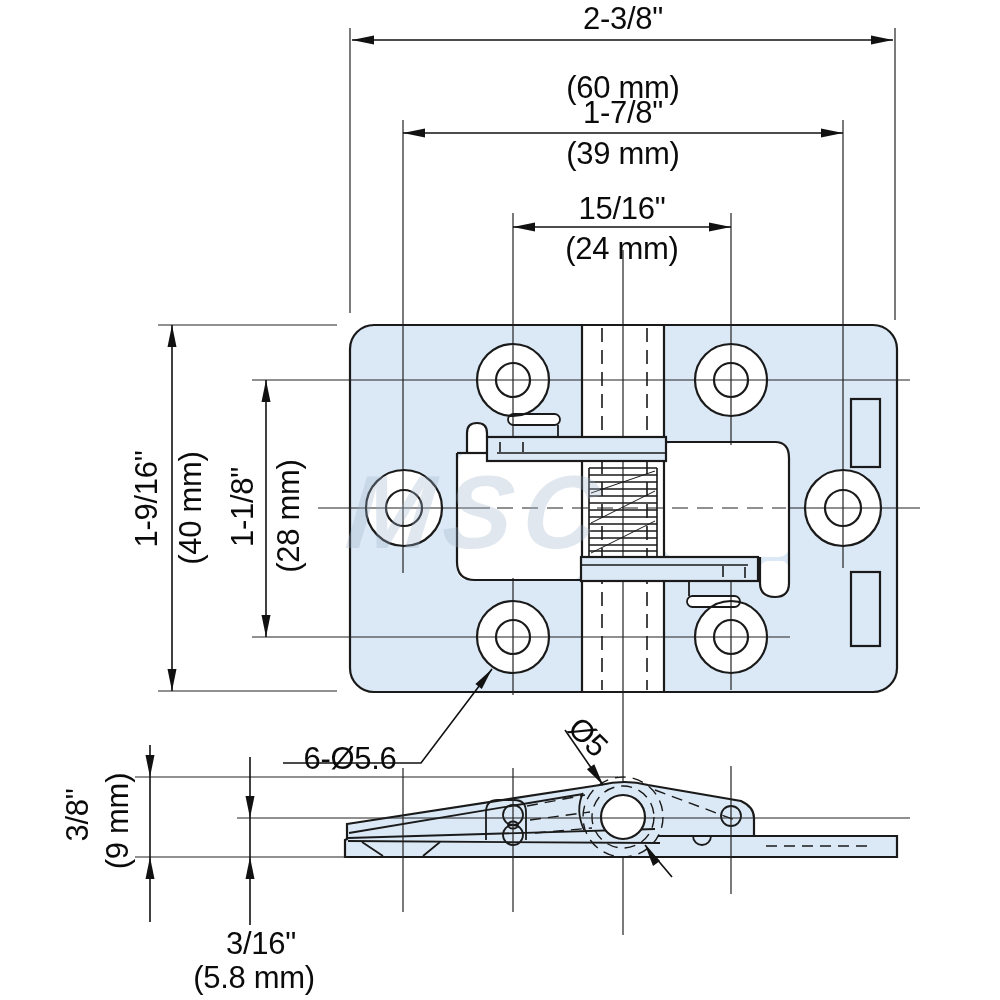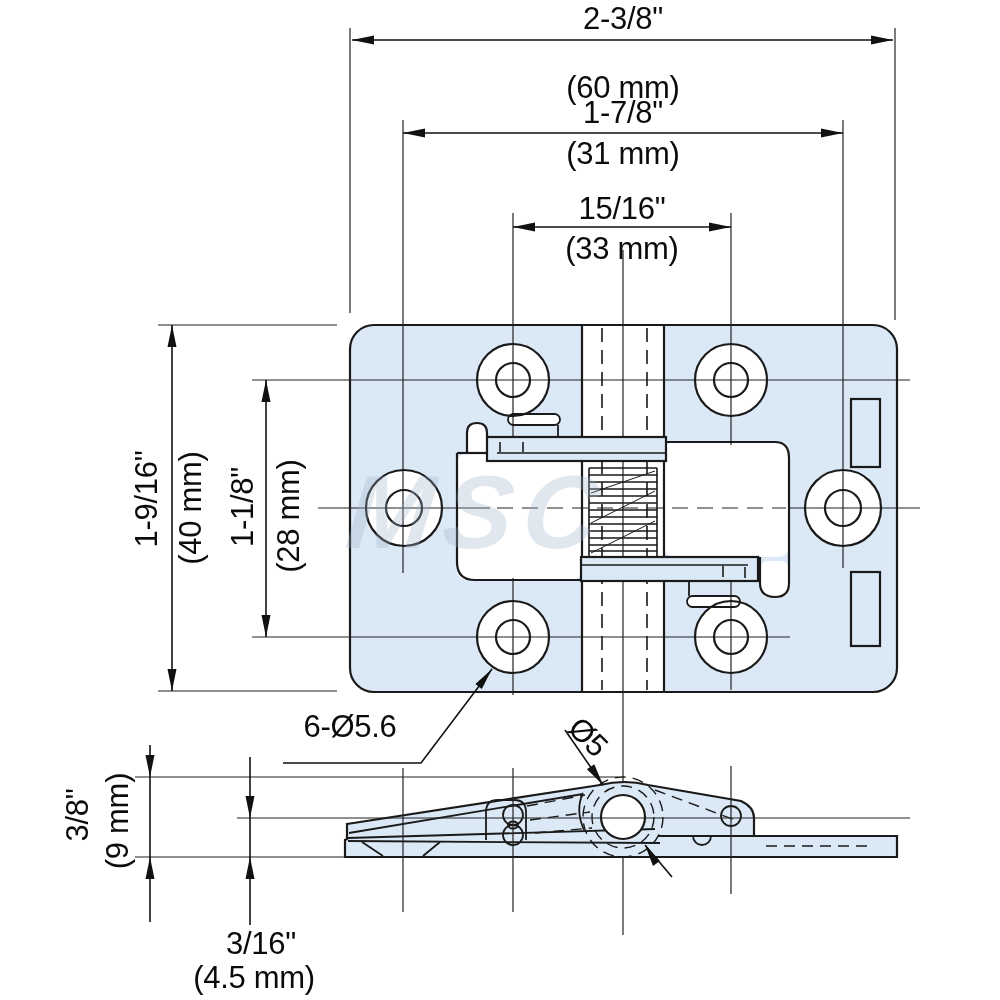--- a/index.html
+++ b/index.html
@@ -188,30 +188,30 @@
         <polygon points="492,669 481.8,688.9 475.4,684.1"></polygon>
       </g>
     </g>
   </svg>
 
   <div class="watermark" style="left:478px;top:512px;">MSC</div>
 
   <div class="dim-text" style="left:623px;top:18px;">2-3/8"</div>
   <div class="dim-text" style="left:623px;top:63px;margin-top:24px;">(60 mm)</div>
   <div class="dim-text" style="left:623px;top:112px;">1-7/8"</div>
-  <div class="dim-text" style="left:623px;top:153px;">(31 mm)</div>
+  <div class="dim-text" style="left:623px;top:153px;">(39 mm)</div>
   <div class="dim-text" style="left:622px;top:208px;">15/16"</div>
-  <div class="dim-text" style="left:622px;top:248px;">(33 mm)</div>
+  <div class="dim-text" style="left:622px;top:248px;">(24 mm)</div>
 
   <div class="dim-text rot90" style="left:146px;top:499px;">1-9/16"</div>
   <div class="dim-text rot90" style="left:190px;top:508px;">(40 mm)</div>
   <div class="dim-text rot90" style="left:242px;top:507px;">1-1/8"</div>
   <div class="dim-text rot90" style="left:288px;top:516px;">(28 mm)</div>
 
   <div class="dim-text rot90" style="left:77px;top:815px;">3/8"</div>
   <div class="dim-text rot90" style="left:117px;top:821px;">(9 mm)</div>
   <div class="dim-text" style="left:261px;top:943px;">3/16"</div>
-  <div class="dim-text" style="left:254px;top:977px;">(4.5 mm)</div>
-
-  <div class="dim-text" style="left:350px;top:726px;text-align:right;">6-Ø5.6</div>
+  <div class="dim-text" style="left:254px;top:977px;">(5.8 mm)</div>
+
+  <div class="dim-text" style="left:350px;top:758px;text-align:right;">6-Ø5.6</div>
   <div class="dim-text rot45" style="left:588px;top:737px;">Ø5</div>
 
 </div>
 
 </body></html>

